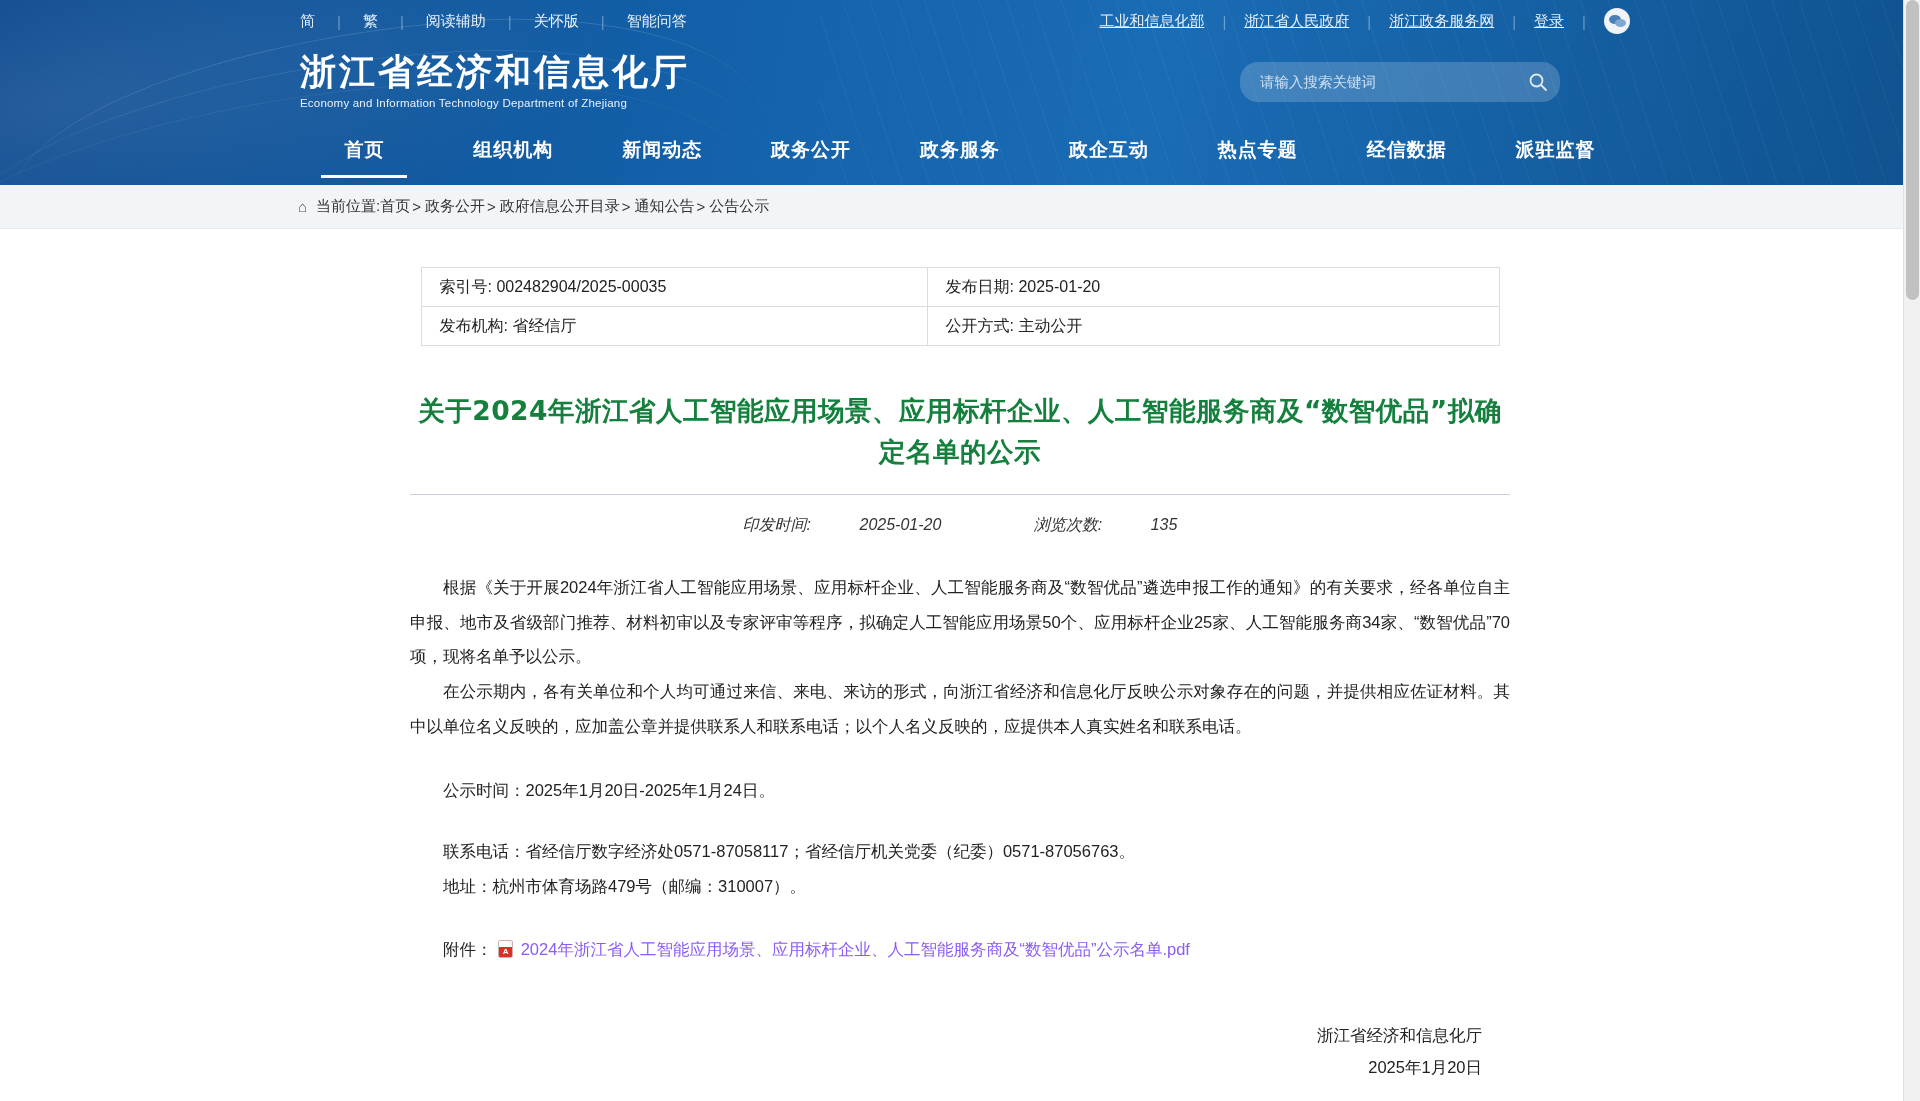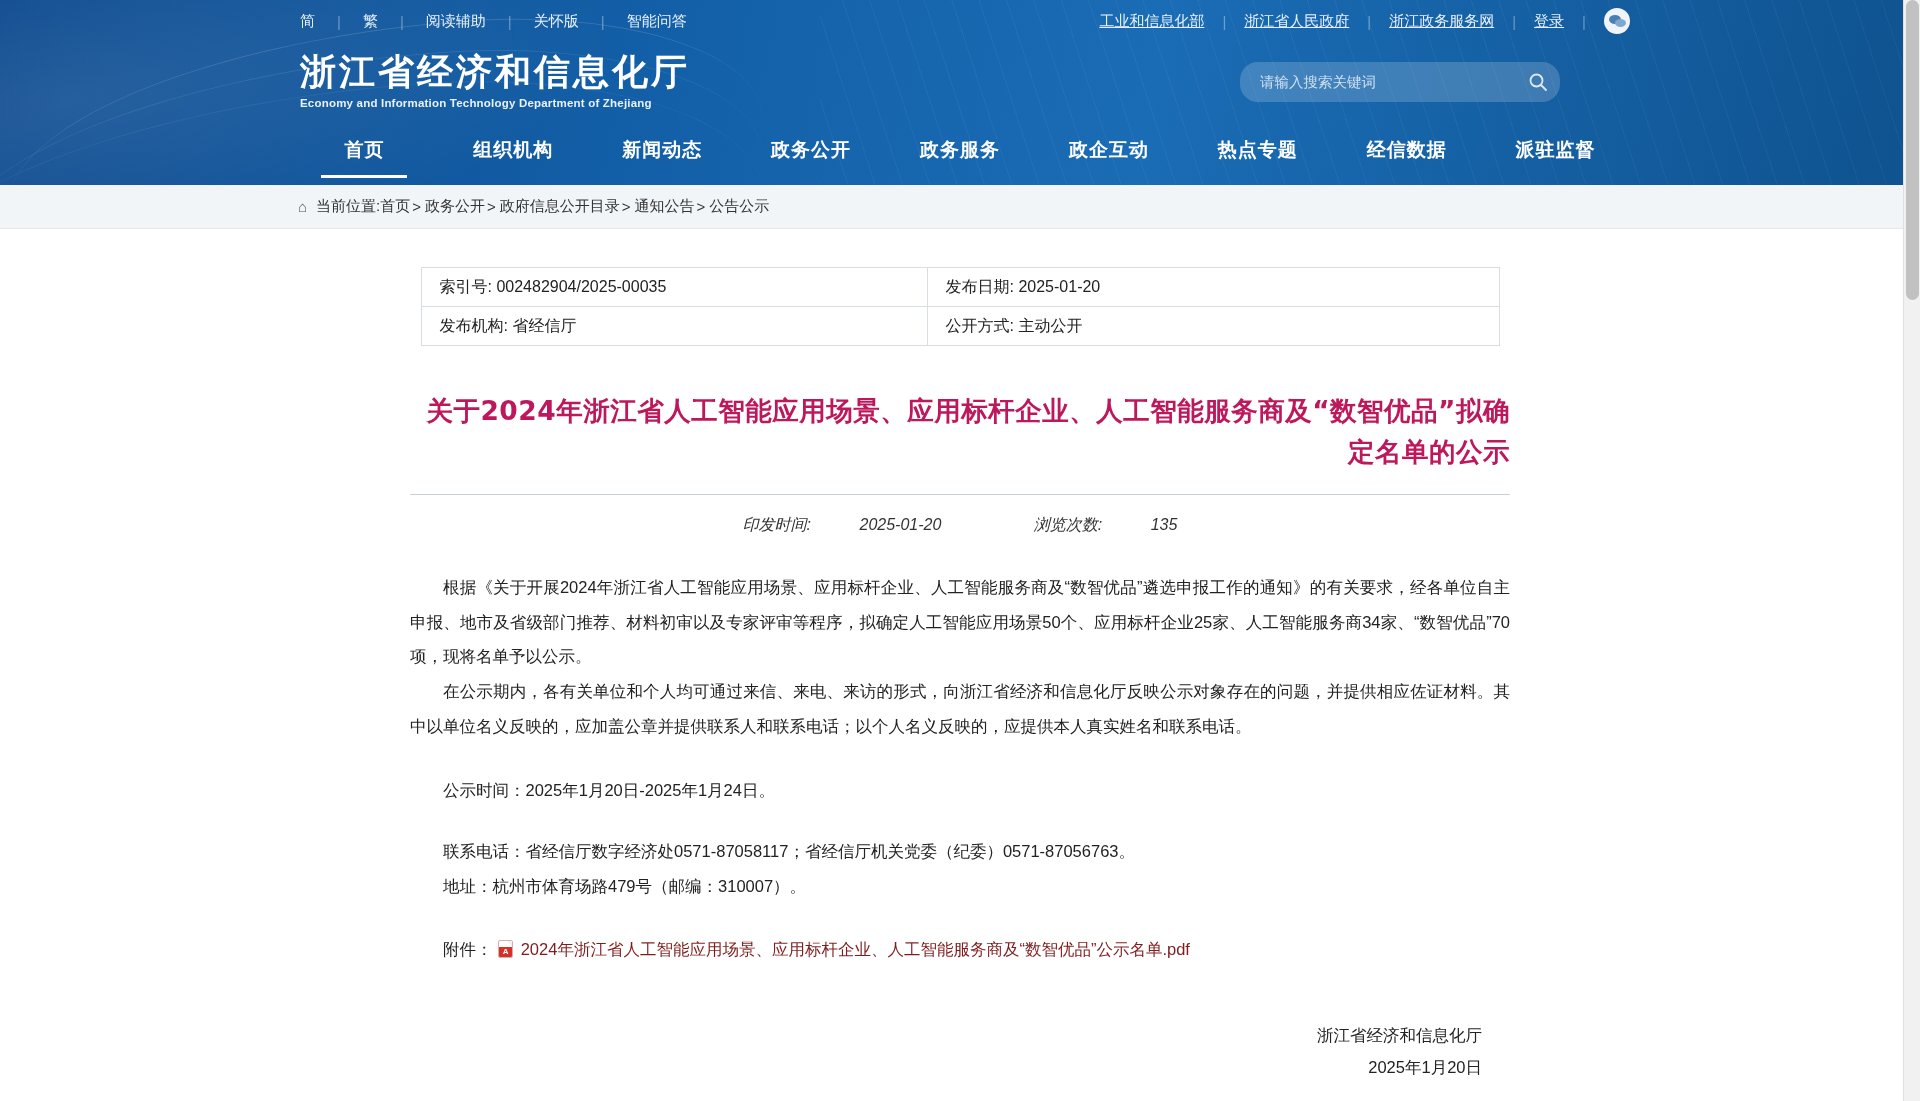--- a/index.html
+++ b/index.html
@@ -107,21 +107,21 @@
   .logo-cn {
     font-size: 36px;
     font-weight: 700;
     color: #ffffff;
     letter-spacing: 3px;
     font-family: "DejaVu Sans", "Liberation Sans", sans-serif;
   }
   .logo-en {
     margin-top: 8px;
     font-size: 11.5px;
-    font-weight: 700;
+    font-weight: 400;
     color: #e9f1fa;
     letter-spacing: 0.2px;
     font-family: "Liberation Sans", sans-serif;
   }
   .searchbox {
     margin-left: auto;
     margin-right: 360px;
     width: 320px;
     height: 40px;
     border-radius: 18px;
@@ -213,24 +213,24 @@
     border: 1px solid #d8dde3;
     height: 39px;
     padding: 0 18px;
     white-space: nowrap;
   }
   .meta-table td.c1 { width: 506px; }
 
   .doc-title {
     margin: 44px auto 0;
     width: 1100px;
-    text-align: right;
+    text-align: center;
     font-size: 26.5px;
     font-weight: 700;
-    color: #be185d;
+    color: #15803d;
     line-height: 1.55;
     letter-spacing: 0.5px;
     font-family: "DejaVu Sans", "Liberation Sans", sans-serif;
   }
   .title-rule {
     width: 1100px;
     margin: 22px auto 0;
     border-bottom: 1px solid #c9cfd6;
   }
   .doc-subinfo {
@@ -285,21 +285,21 @@
     content: "A";
     position: absolute; left: 0; right: 0; bottom: 0;
     height: 10px;
     background: #d93025;
     color: #fff;
     font-size: 8px;
     line-height: 10px;
     text-align: center;
     font-weight: 700;
   }
-  .attach-link { color: #7f1d1d; text-decoration: none; }
+  .attach-link { color: #8b5cf6; text-decoration: none; }
 
   .signoff {
     width: 1100px;
     margin: 54px auto 0;
     text-align: right;
     font-size: 16.5px;
     color: #222;
     line-height: 1.9;
     padding-right: 28px;
   }

